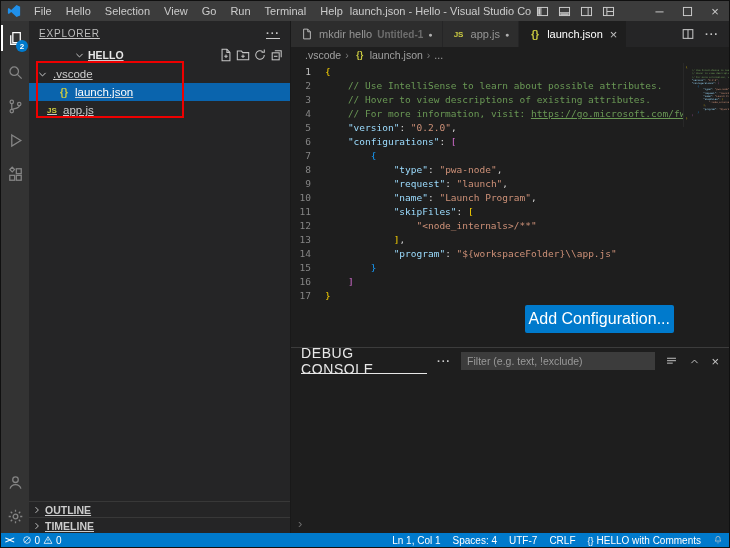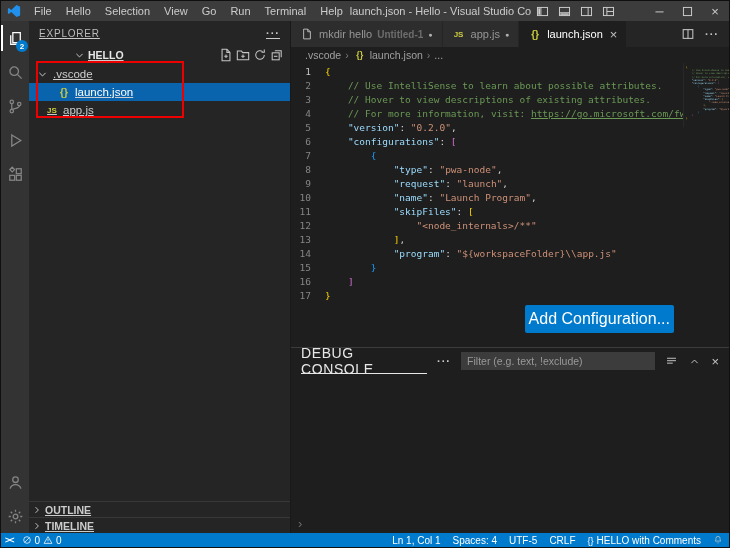--- a/index.html
+++ b/index.html
@@ -533,21 +533,21 @@
       </span>
     </div>
     <div class="sb-right">
           <span class="sb-item">
             <span>Ln 1, Col 1</span>
           </span>
           <span class="sb-item">
             <span>Spaces: 4</span>
           </span>
           <span class="sb-item">
-            <span>UTF-5</span>
+            <span>UTF-7</span>
           </span>
           <span class="sb-item">
             <span>CRLF</span>
           </span>
           <span class="sb-item">
             <span><span class="txt-braces-w">{}</span></span>
             <span>HELLO with Comments</span>
           </span>
           <span class="icon-btn">
             <svg viewBox="0 0 16 16">

